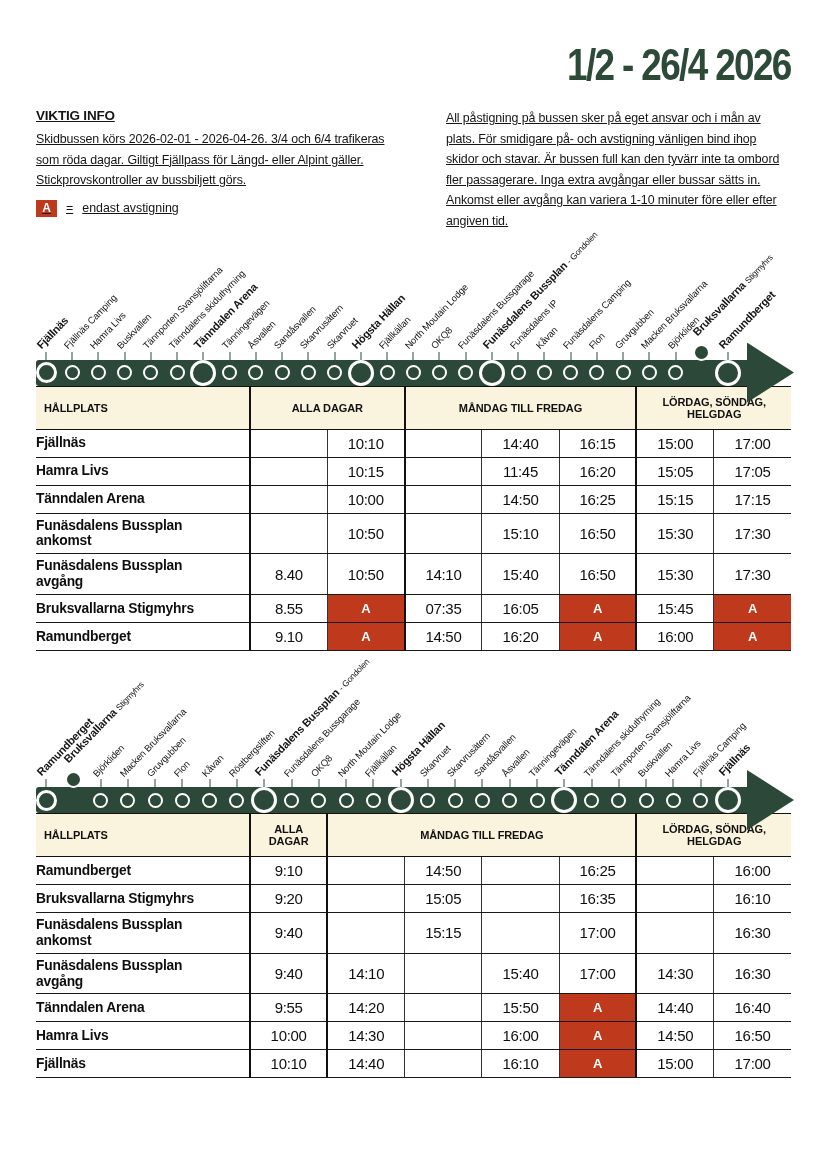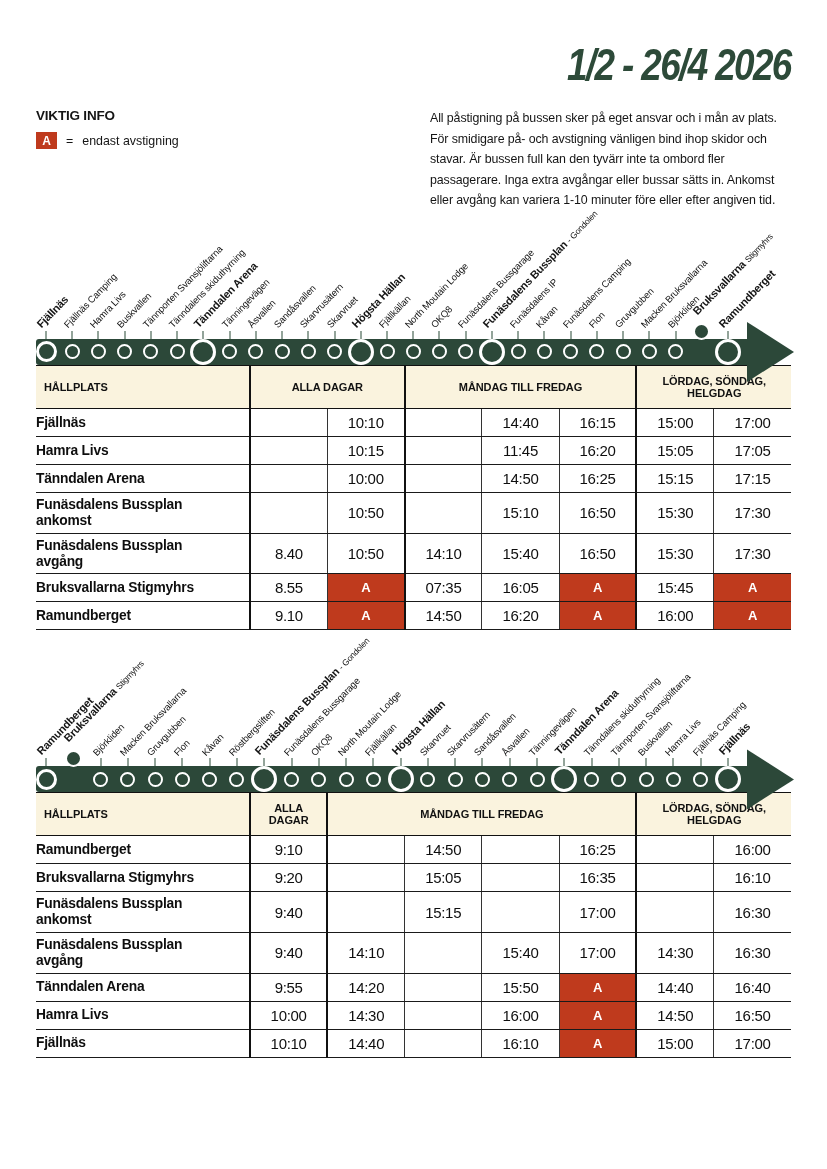--- a/index.html
+++ b/index.html
@@ -10,28 +10,28 @@
   .page{padding:26px 36px 0 36px;position:relative;}
 
   
   .hdr{position:relative;height:70px;}
   .hdr .title-wrap{position:absolute;left:0;top:0;}
   .hdr .title-inner{
     display:inline-block;font-family:"DejaVu Serif",serif;font-weight:700;
     font-size:57px;line-height:1;color:#2d4a39;transform:scaleX(0.66);transform-origin:0 50%;
     letter-spacing:1px;white-space:nowrap;
   }
-  .hdr .date-wrap{position:absolute;right:0;top:16px;font-style:italic;}
+  .hdr .date-wrap{position:absolute;right:0;top:16px;}
   .hdr .date-inner{
     display:inline-block;font-weight:700;font-size:45px;line-height:1;color:#2d4a39;
     transform:scaleX(0.82);transform-origin:100% 50%;letter-spacing:-2px;white-space:nowrap;
   }
 
   
-  .info{display:flex;gap:36px;margin-top:12px;}
+  .info{display:flex;gap:52px;margin-top:12px;text-decoration:underline;}
   .info-left{width:358px;flex:0 0 auto;}
   .info-right{flex:1;}
   .info h2{margin:0 0 6px 0;font-size:13.5px;letter-spacing:-0.2px;}
   .info p{margin:0;font-size:12.4px;line-height:1.66;letter-spacing:-0.1px;}
   .legend{display:flex;align-items:center;gap:9px;margin-top:9px;font-size:12.4px;}
   .badge{
     display:inline-flex;align-items:center;justify-content:center;
     width:21px;height:17px;background:#bf3a1d;color:#fff;font-weight:700;font-size:12px;
   }
 
@@ -91,20 +91,21 @@
 
   <div class="hdr">
     <div class="date-wrap">
       <span class="date-inner">1/2 - 26/4 2026</span>
     </div>
   </div>
 
   <div class="info">
     <div class="info-left">
       <h2>VIKTIG INFO</h2>
+      <p>Skidbussen körs 2026-02-01 - 2026-04-26. 3/4 och 6/4 trafikeras som röda dagar. Giltigt Fjällpass för Längd- eller Alpint gäller. Stickprovskontroller av bussbiljett görs.</p>
       <div class="legend">
         <span class="badge">A</span>
         <span>=</span>
         <span>endast avstigning</span>
       </div>
     </div>
     <p class="info-right">All påstigning på bussen sker på eget ansvar och i mån av plats. För smidigare på- och avstigning vänligen bind ihop skidor och stavar. Är bussen full kan den tyvärr inte ta ombord fler passagerare. Inga extra avgångar eller bussar sätts in. Ankomst eller avgång kan variera 1-10 minuter före eller efter angiven tid.</p>
   </div>
 
   <div class="route" id="route1">

